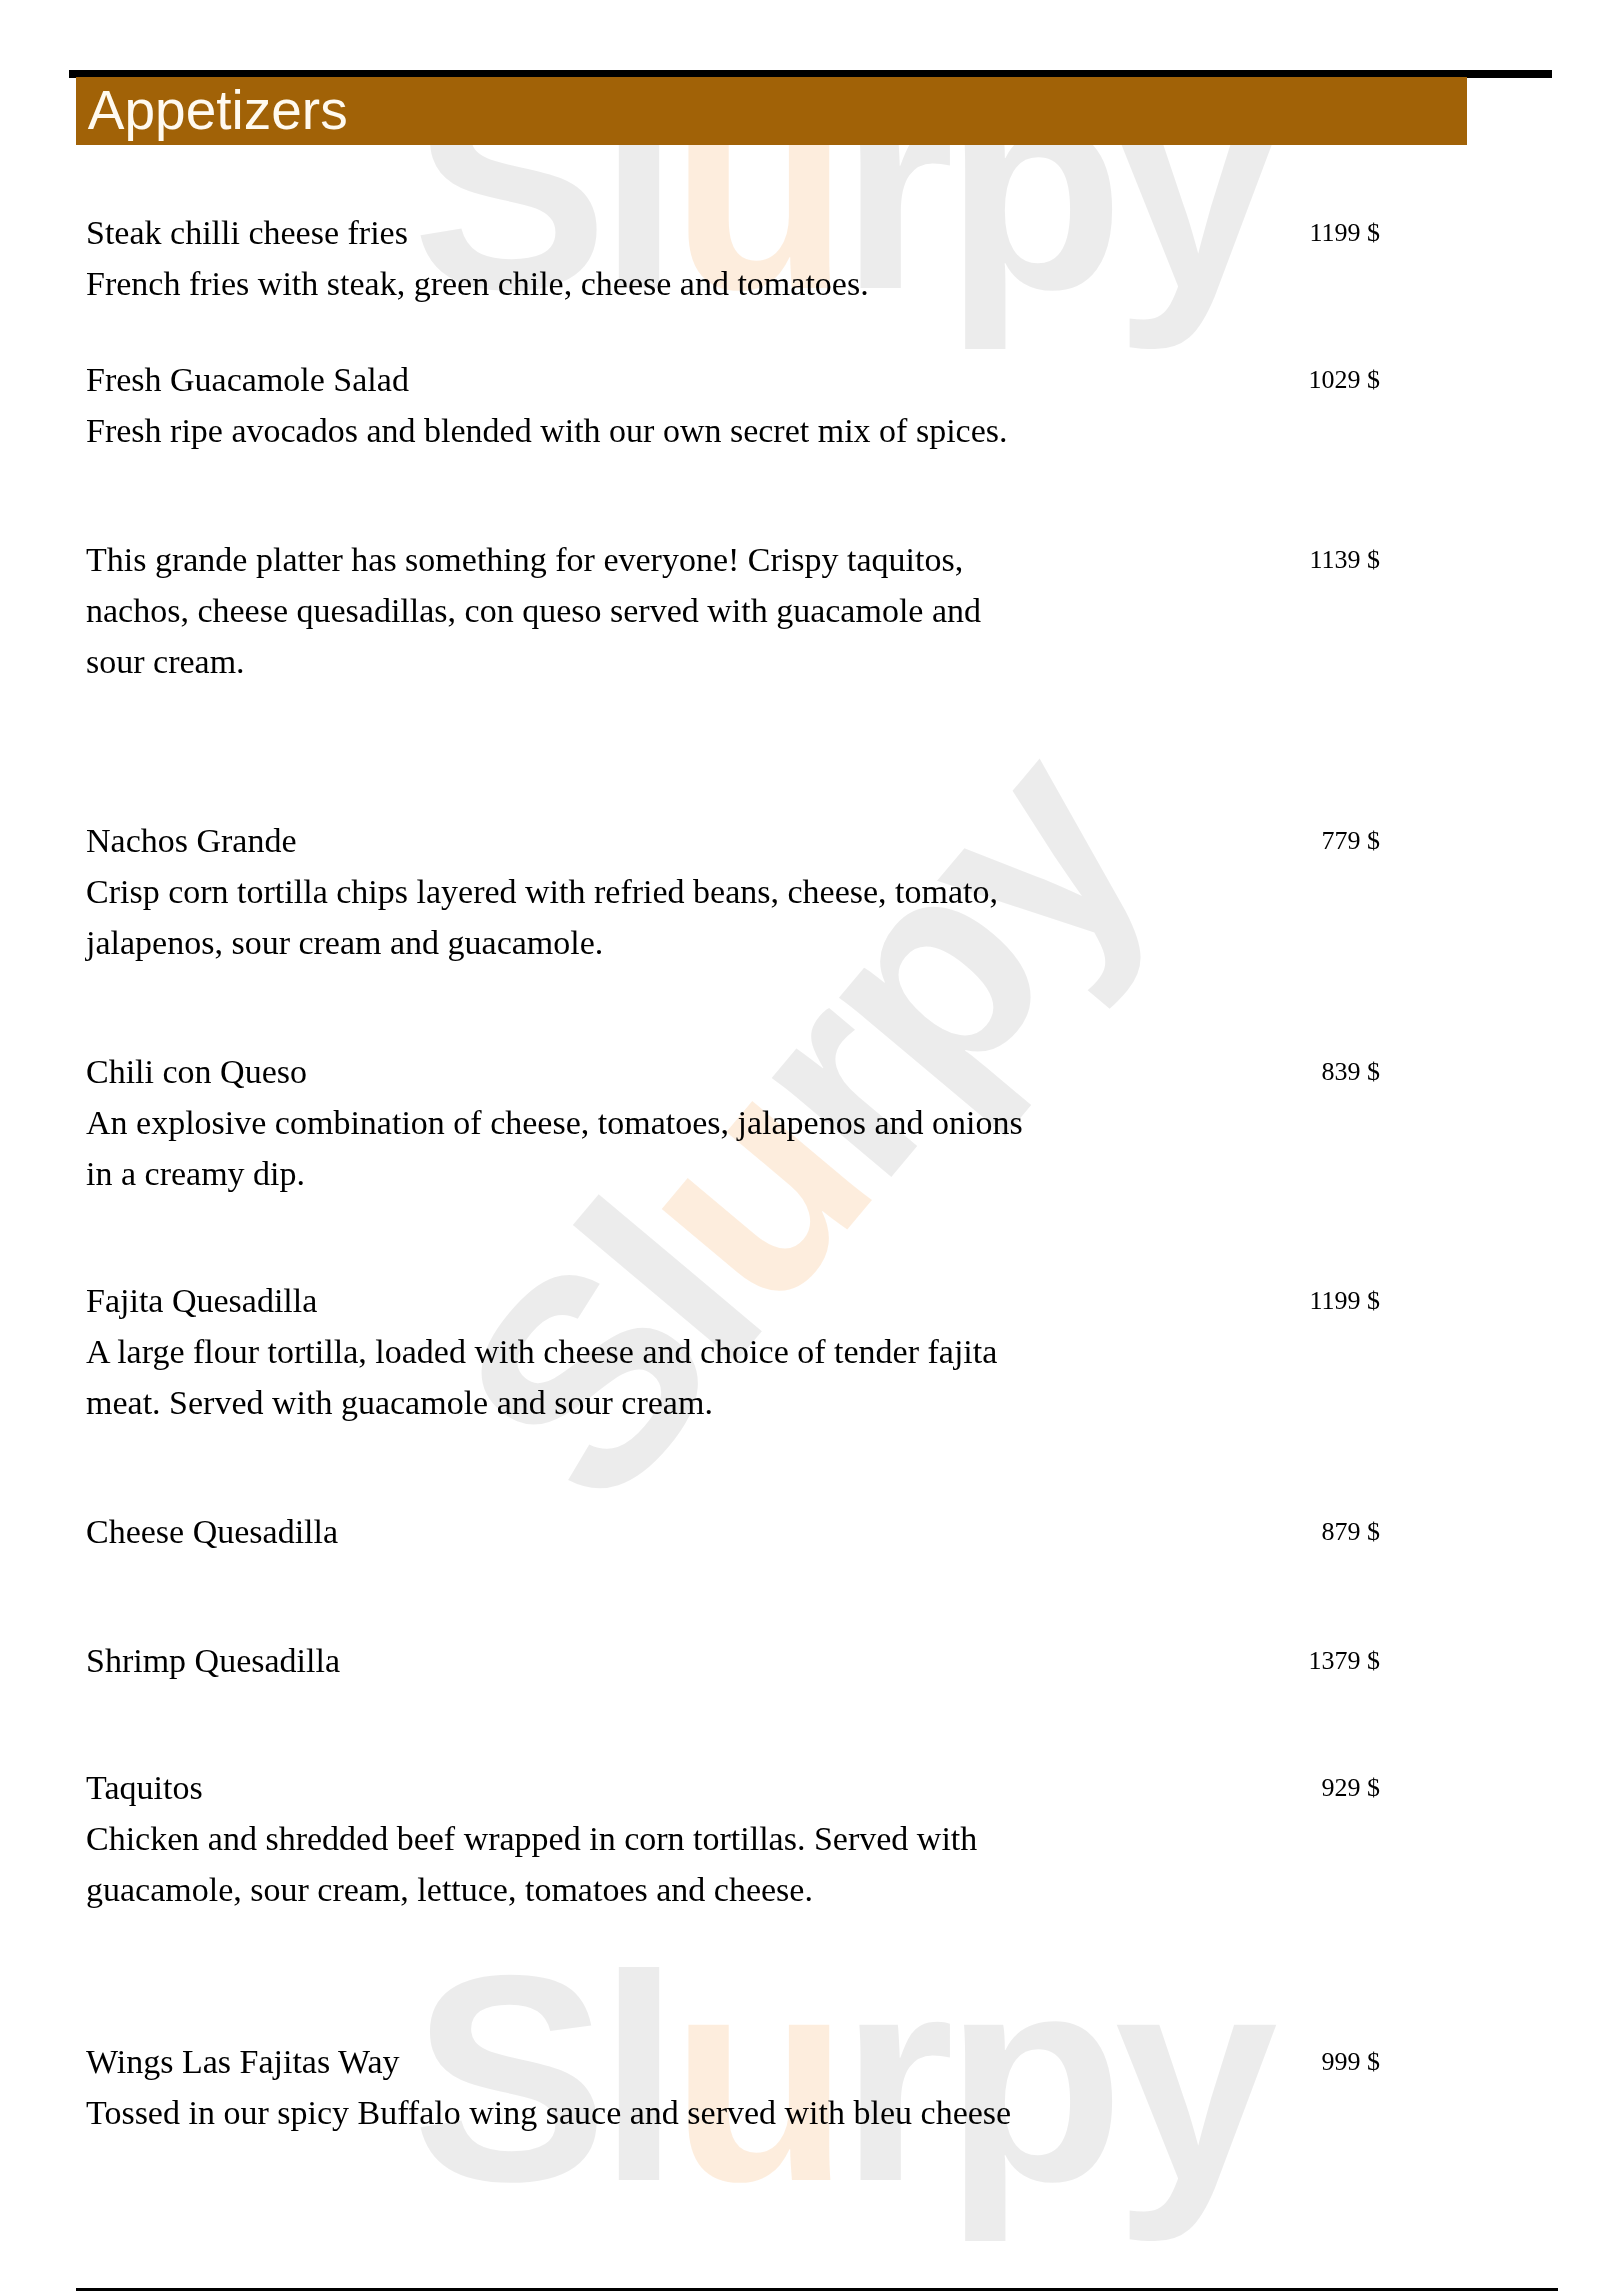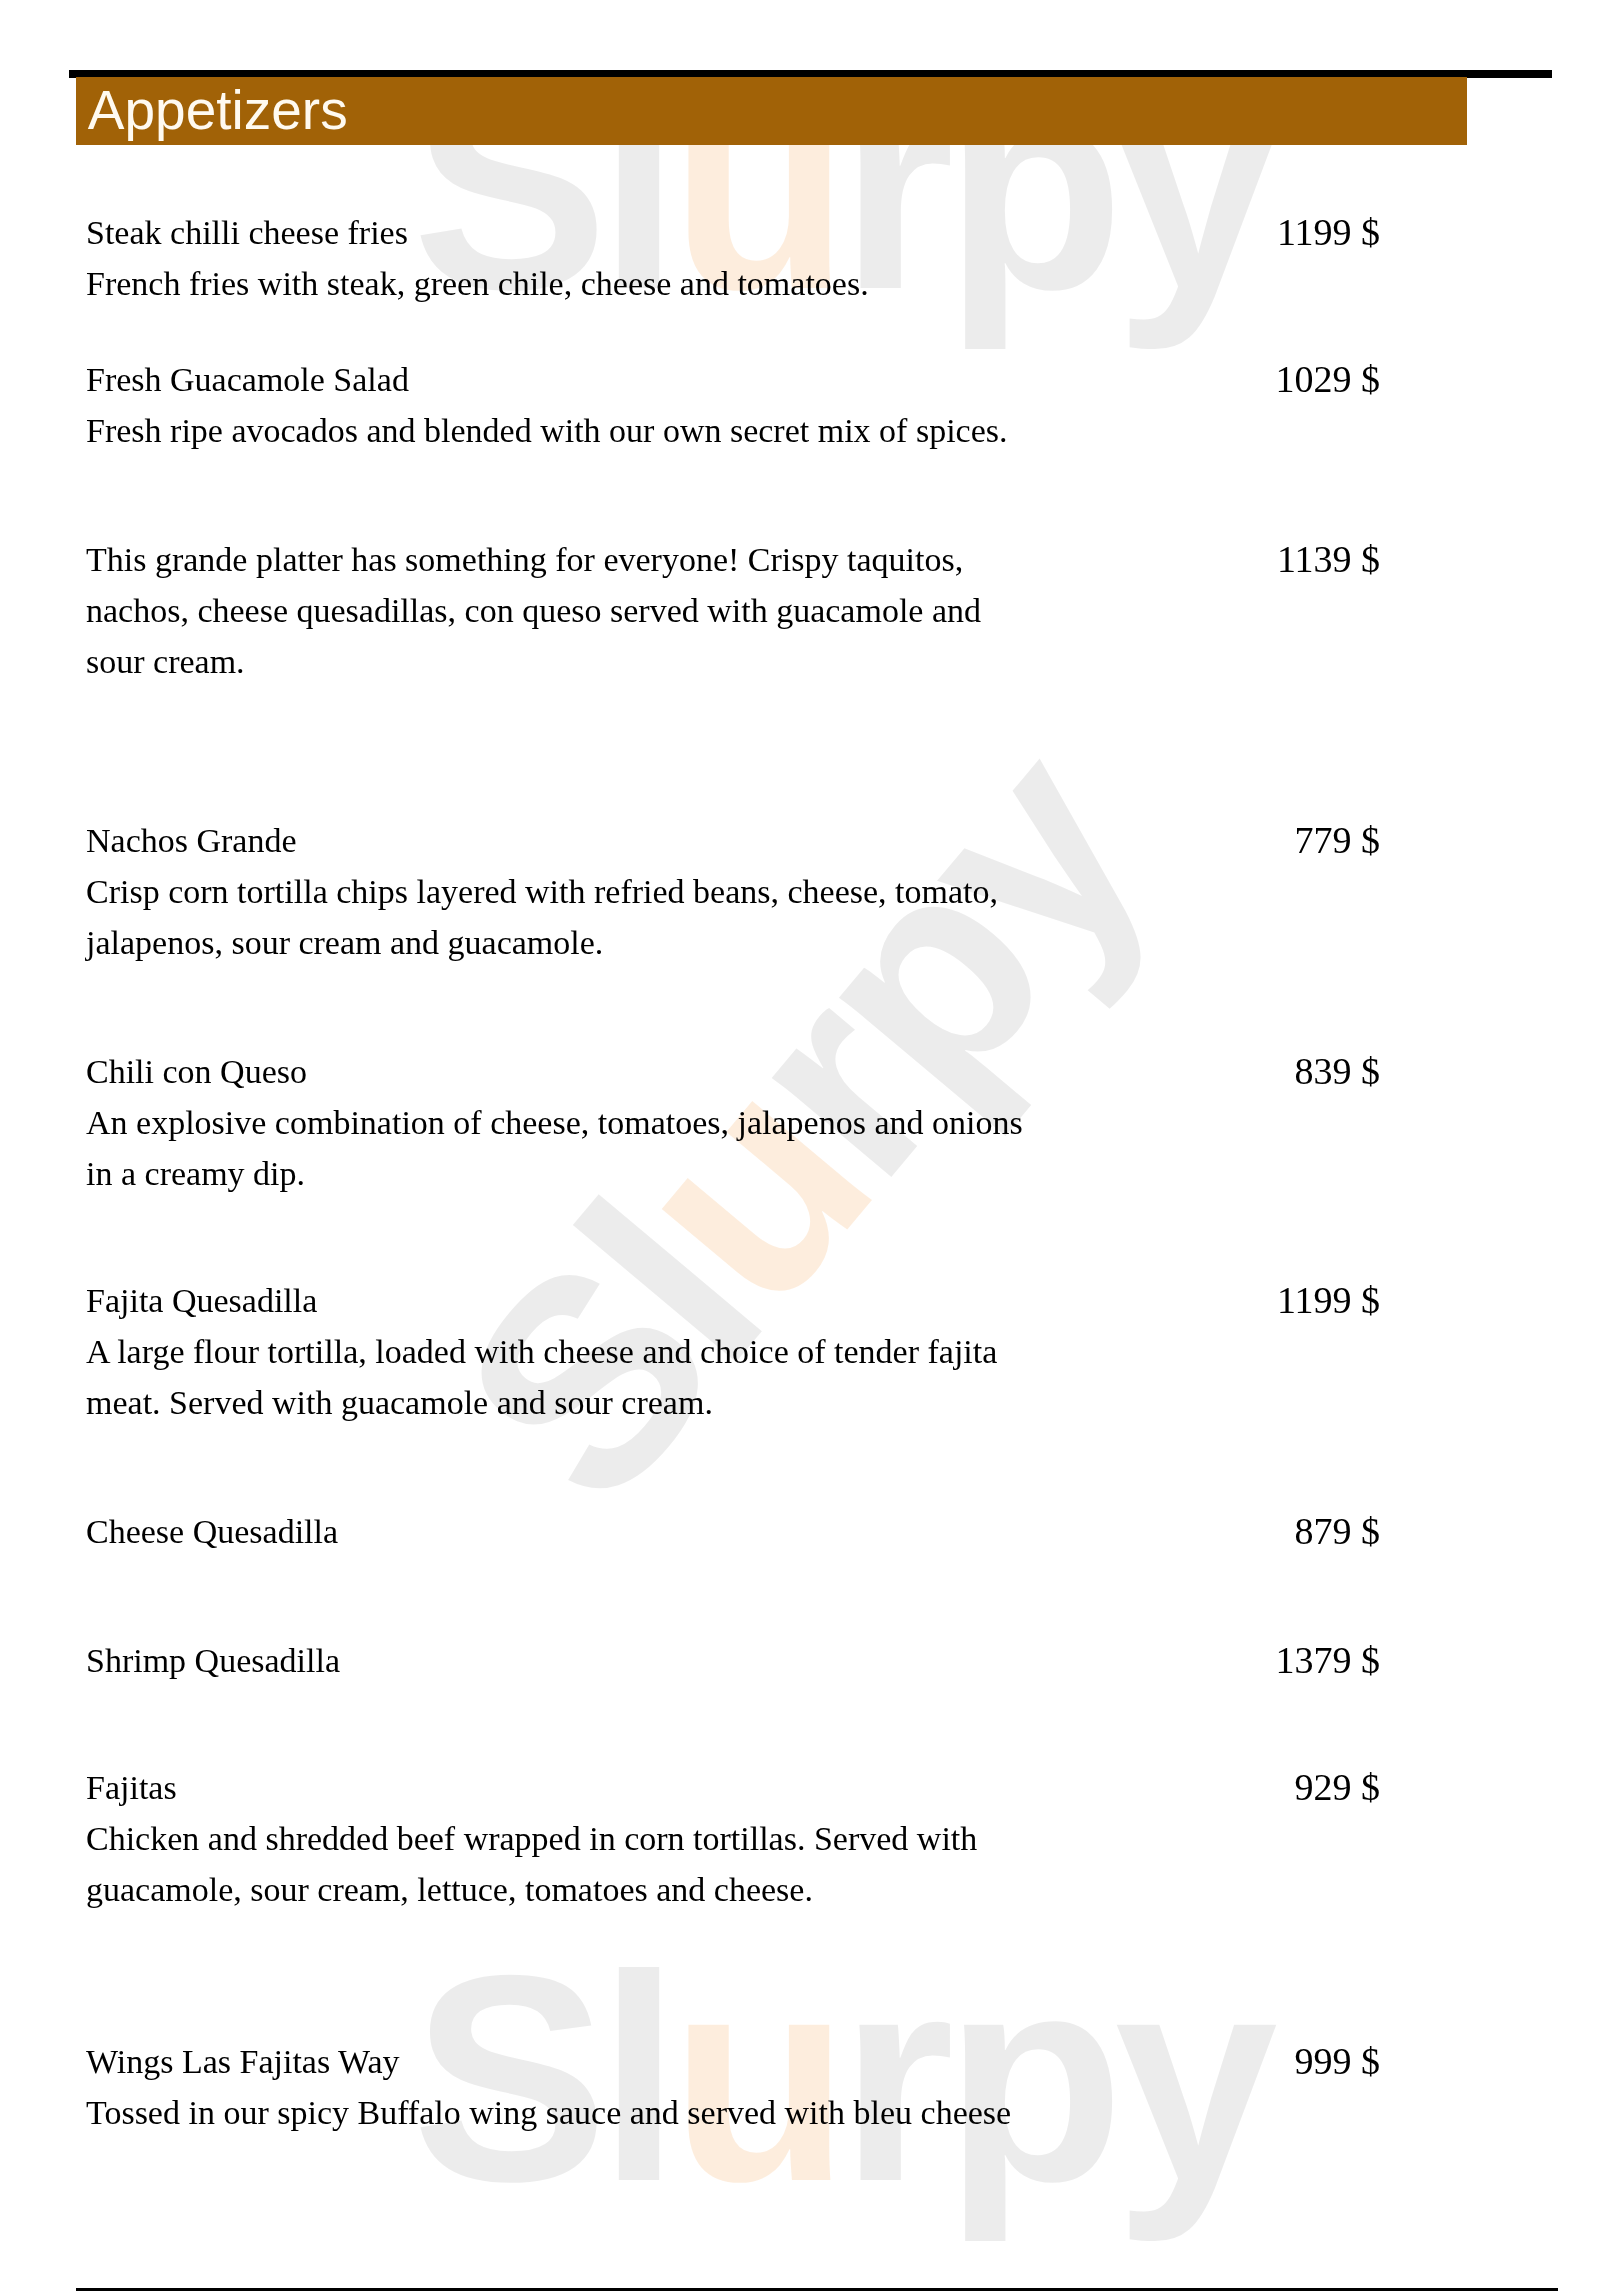--- a/index.html
+++ b/index.html
@@ -5,21 +5,21 @@
   html, body { margin:0; padding:0; background:#ffffff; }
   body { width:1621px; height:2293px; position:relative; overflow:hidden; font-family:"Liberation Serif", serif; color:#000; }
   .watermark { position:absolute; font-family:"Liberation Sans", sans-serif; font-weight:bold; font-size:294px; letter-spacing:-9.8px; line-height:1; pointer-events:none; white-space:nowrap; z-index:0; }
   .watermark .wm-grey { color:#000; opacity:0.07; }
   .watermark .wm-orange { color:#f5a04a; opacity:0.18; }
   .top-rule { position:absolute; left:69px; top:70px; width:1483px; height:7.8px; background:#000; z-index:1; }
   .section-header { position:absolute; left:76px; top:77px; width:1391px; height:68px; background:#a16207; z-index:1; }
   .section-title { position:absolute; left:11.8px; top:2px; font-family:"Liberation Sans", sans-serif; font-size:55px; color:#fffaf0; line-height:63px; }
   .item { position:absolute; left:86px; width:1294px; z-index:2; }
   .item-name { font-size:34px; line-height:51px; height:51px; white-space:nowrap; }
-  .item-price { position:absolute; right:0; top:0; font-size:38px; line-height:51px; white-space:nowrap; text-align:right; }
+  .item-price { position:absolute; right:0; top:0; font-size:26px; line-height:51px; white-space:nowrap; text-align:right; }
   .item-desc-line { font-size:34px; line-height:51px; white-space:nowrap; }
   .bottom-rule { position:absolute; left:76px; top:2288px; width:1482px; height:2.9px; background:#000; z-index:1; }
 </style>
 </head>
 <body>
 
 <div class="watermark" style="left:412px; top:39px;">
   <span class="wm-grey">Sl</span><span class="wm-orange">u</span><span class="wm-grey">rpy</span>
 </div>
 <div class="watermark" style="left:372px; top:980px; transform:rotate(-50deg); transform-origin:center;">
@@ -71,21 +71,21 @@
   </div>
   <div class="item" style="top:1506px;">
     <div class="item-name">Cheese Quesadilla</div>
     <div class="item-price">879 $</div>
   </div>
   <div class="item" style="top:1635px;">
     <div class="item-name">Shrimp Quesadilla</div>
     <div class="item-price">1379 $</div>
   </div>
   <div class="item" style="top:1762px;">
-    <div class="item-name">Fajitas</div>
+    <div class="item-name">Taquitos</div>
     <div class="item-price">929 $</div>
     <div class="item-desc-line">Chicken and shredded beef wrapped in corn tortillas. Served with</div>
     <div class="item-desc-line">guacamole, sour cream, lettuce, tomatoes and cheese.</div>
   </div>
   <div class="item" style="top:1994px;margin-top:42px;">
     <div class="item-name">Wings Las Fajitas Way</div>
     <div class="item-price">999 $</div>
     <div class="item-desc-line">Tossed in our spicy Buffalo wing sauce and served with bleu cheese</div>
   </div>
 </div>

